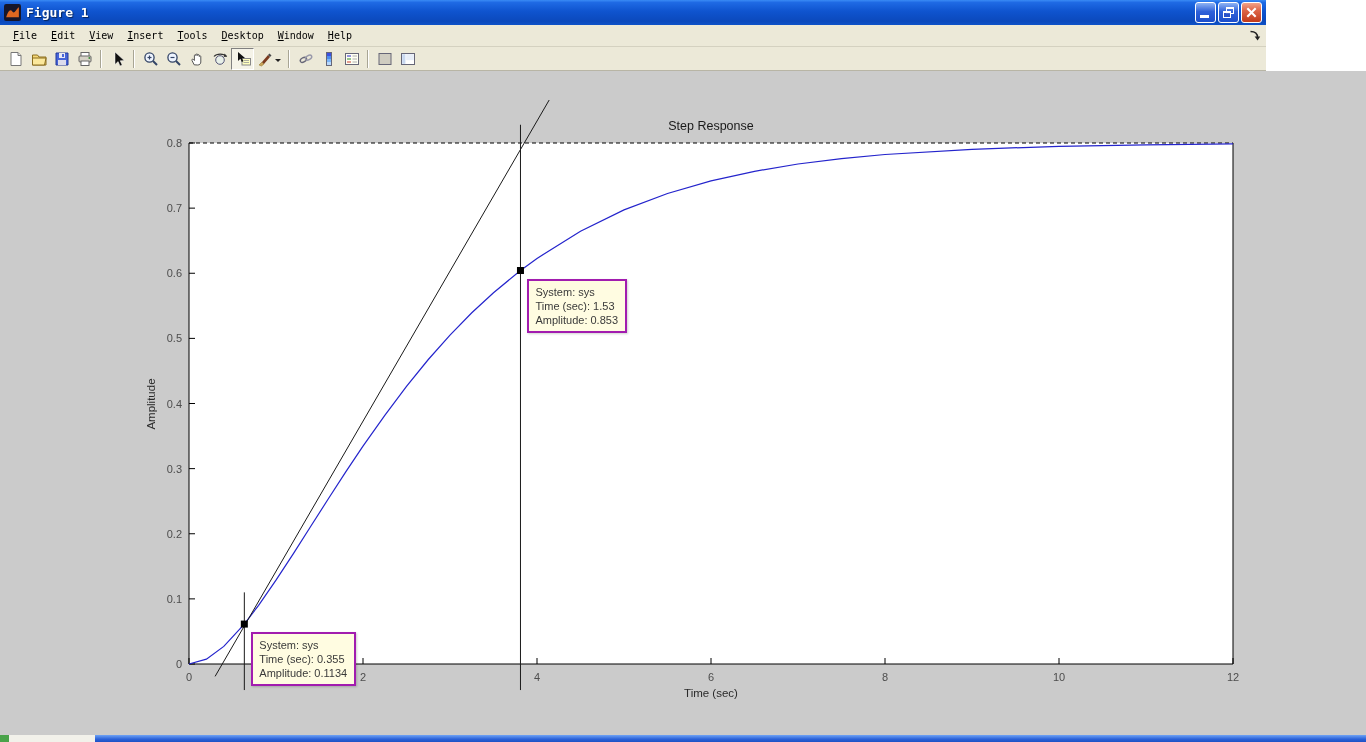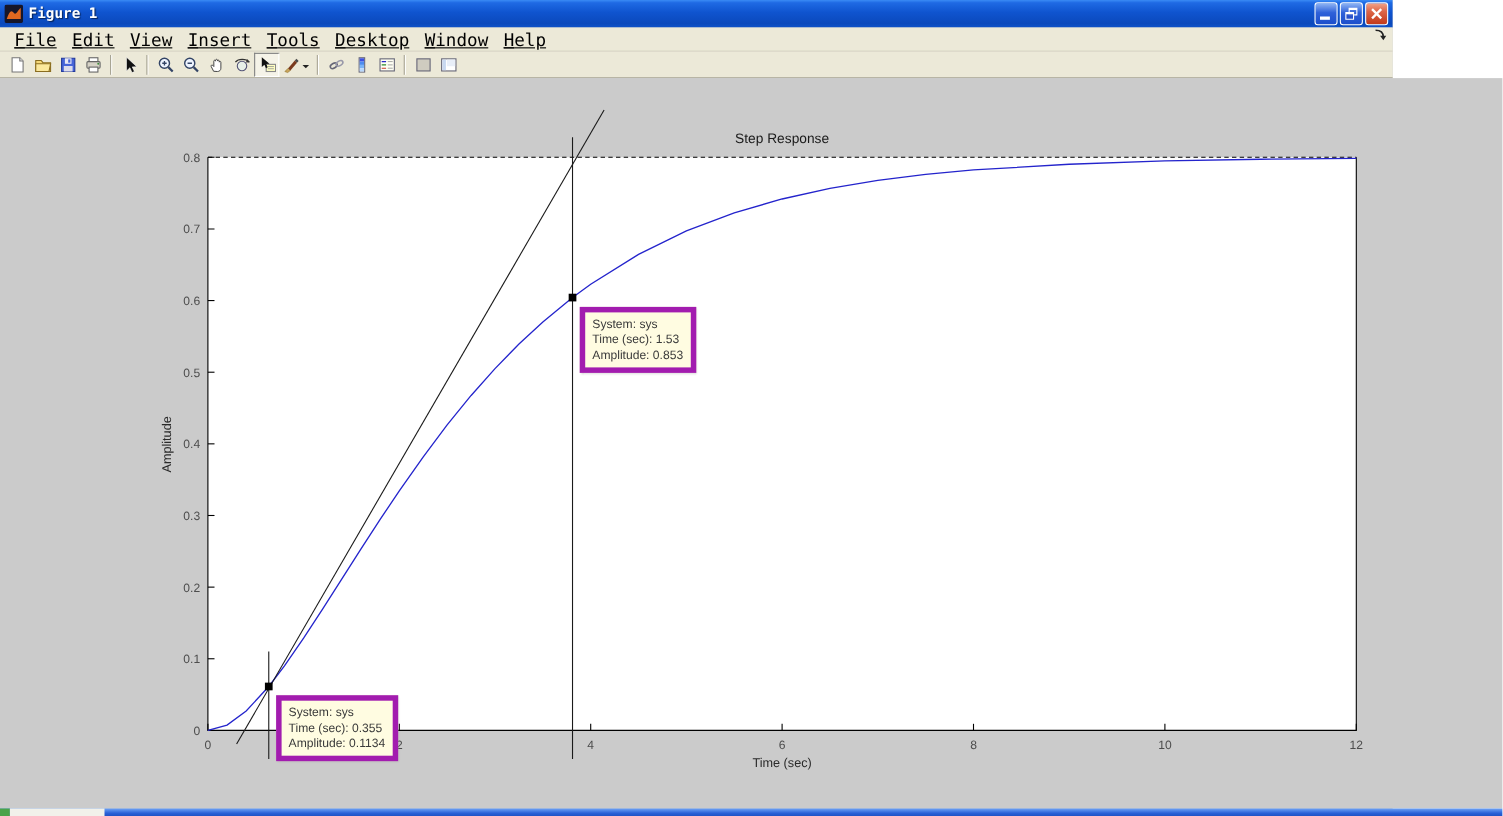--- a/index.html
+++ b/index.html
@@ -20,40 +20,40 @@
   .winbtn.close { background:linear-gradient(180deg,#f2a389,#dd6547 40%,#c23a1a); }
   .glyph-min { position:absolute; left:4px; bottom:4px; width:9px; height:3px; background:#fff; }
   .glyph-restore { position:relative; width:11px; height:11px; }
   .glyph-restore .r1 { position:absolute; right:0; top:0; width:8px; height:7px;
     border:1px solid #fff; border-top-width:2px; }
   .glyph-restore .r2 { position:absolute; left:0; bottom:0; width:8px; height:7px;
     border:1px solid #fff; border-top-width:2px; background:rgba(40,80,200,.85); }
 
   
   .menubar { position:absolute; top:25px; left:0; right:0; height:22px; background:#ece9d8;
-    border-bottom:1px solid #d4d1c0; display:flex; align-items:flex-start; padding-left:6px;
-    font-family:"DejaVu Sans Mono", monospace; font-size:16px; color:#000;text-decoration:underline; }
+    border-bottom:1px solid #d4d1c0; display:flex; align-items:center; padding-left:6px;
+    font-family:"DejaVu Sans Mono", monospace; font-size:10px; color:#000; }
   .menu-item { padding:2px 7px; cursor:default; }
   .dock-arrow { margin-left:auto; margin-right:5px; display:flex; }
 
   
   .toolbar { position:absolute; top:47px; left:0; right:0; height:24px; background:#ece9d8;
     border-bottom:1px solid #b8b5a5; display:flex; align-items:center; padding-left:4px; }
   .tbtn { width:23px; height:22px; display:flex; align-items:center; justify-content:center;
     border:1px solid transparent; }
   .tbtn.wide { width:30px; }
   .tbtn.pressed { border-color:#808080 #ffffff #ffffff #808080; background:#f5f3e8; }
   .tsep { width:2px; height:18px; border-left:1px solid #a8a594; border-right:1px solid #ffffff; margin:0 4px; }
   .caret { width:0; height:0; border:3px solid transparent; border-top-color:#222; margin-left:2px; margin-top:6px; }
 
   
   .canvas { position:absolute; top:71px; left:0; width:1366px; height:664px; background:#cbcbcb; }
   .canvas svg { position:absolute; left:0; top:0; }
 
-  .datatip { position:absolute; background:#fffce1; border:5px solid #a21caf;
+  .datatip { position:absolute; background:#fffce1; border:2px solid #a21caf;
     padding:4px 7px 4px 6px; font-size:11px; color:#3a3a3a; line-height:14px;
     white-space:nowrap; box-shadow:1px 1px 2px rgba(0,0,0,.18); }
 
   
   .taskbar-edge { position:absolute; left:0; bottom:0; width:1366px; height:7px;
     background:linear-gradient(180deg,#6fa3f5,#2a61d8 60%,#1e51c4); }
   .task-green { position:absolute; left:0; top:0; width:9px; height:7px; background:#4aa34a; }
   .task-white { position:absolute; left:9px; top:0; width:86px; height:7px; background:#f2f1ea; }
 </style>
 </head>

